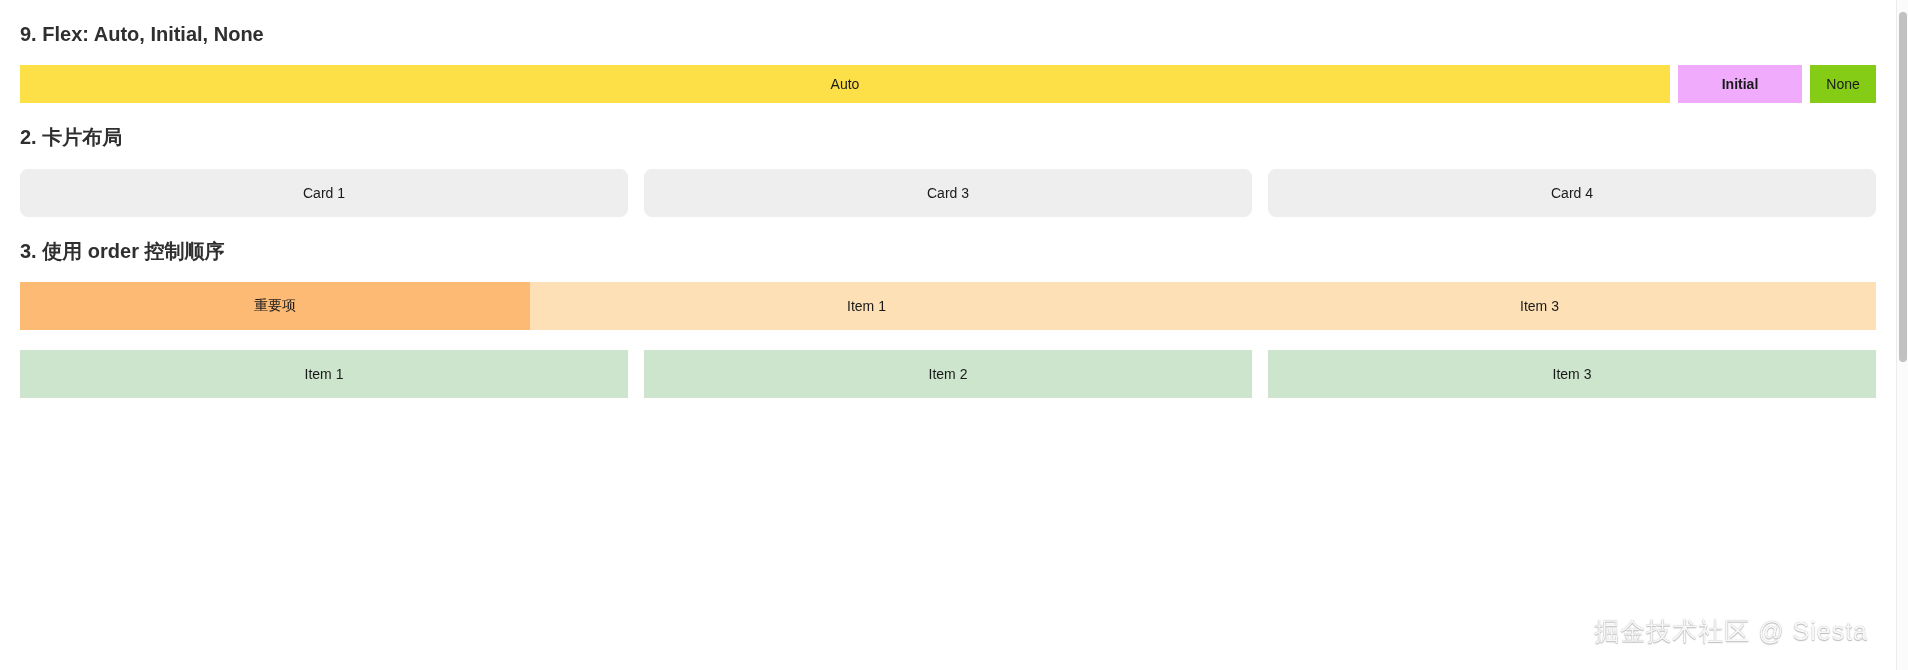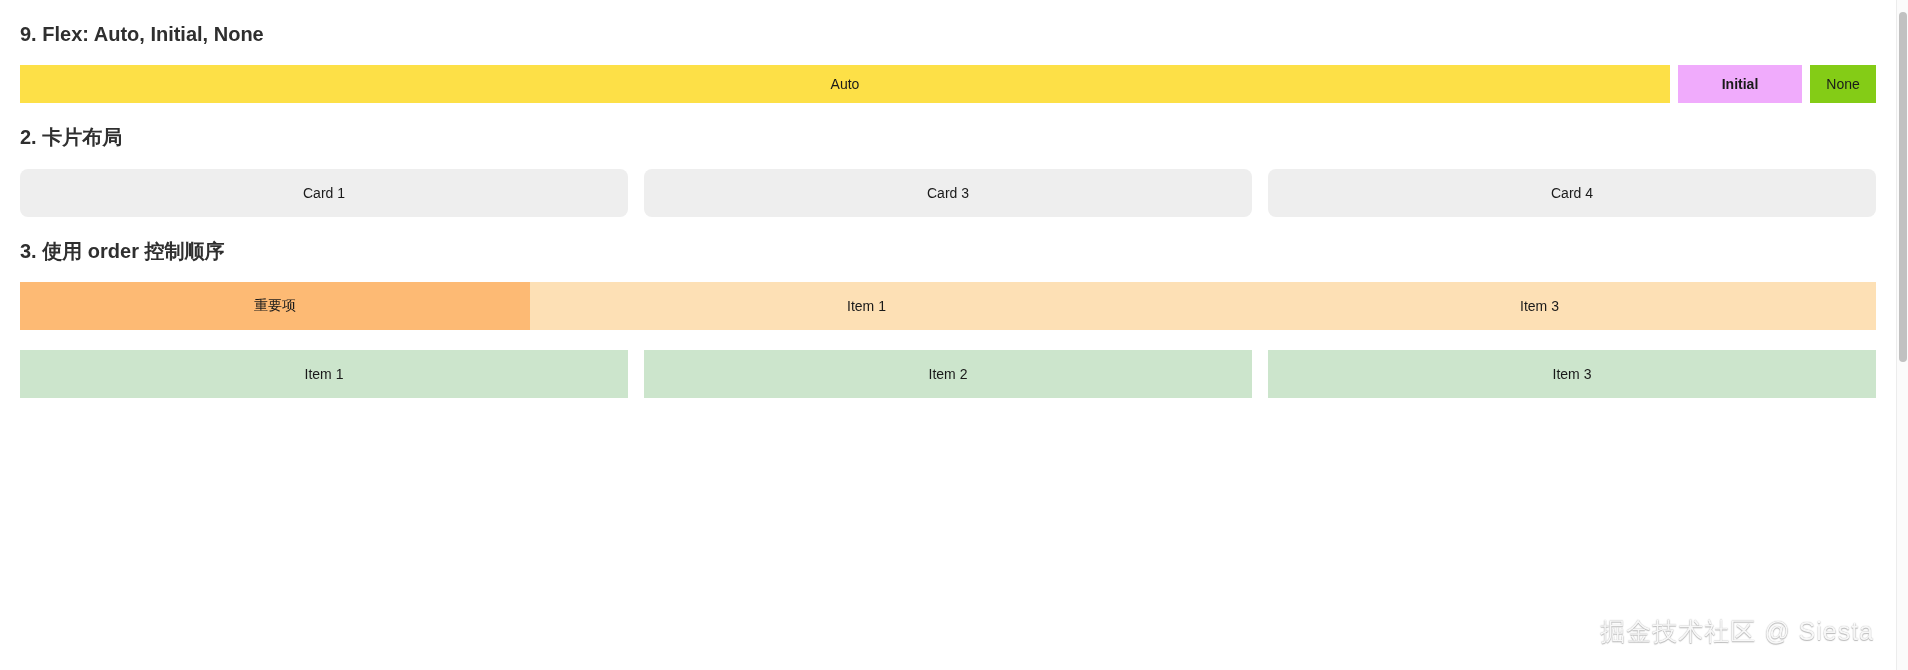--- a/index.html
+++ b/index.html
@@ -106,21 +106,21 @@
   .resp {
     flex: 1 1 0;
     height: 48px;
     background: #cce5cc;
     font-size: 14px;
   }
 
   
   .watermark {
     position: absolute;
-    right: 22px;
+    right: 28px;
     bottom: 22px;
     font-size: 25px;
     color: rgba(255,255,255,0.92);
     text-shadow: 0 0 1px rgba(90,90,90,0.55), 0 1px 1px rgba(120,120,120,0.45);
     letter-spacing: 1px;
     pointer-events: none;
     user-select: none;
     white-space: nowrap;
   }
 

